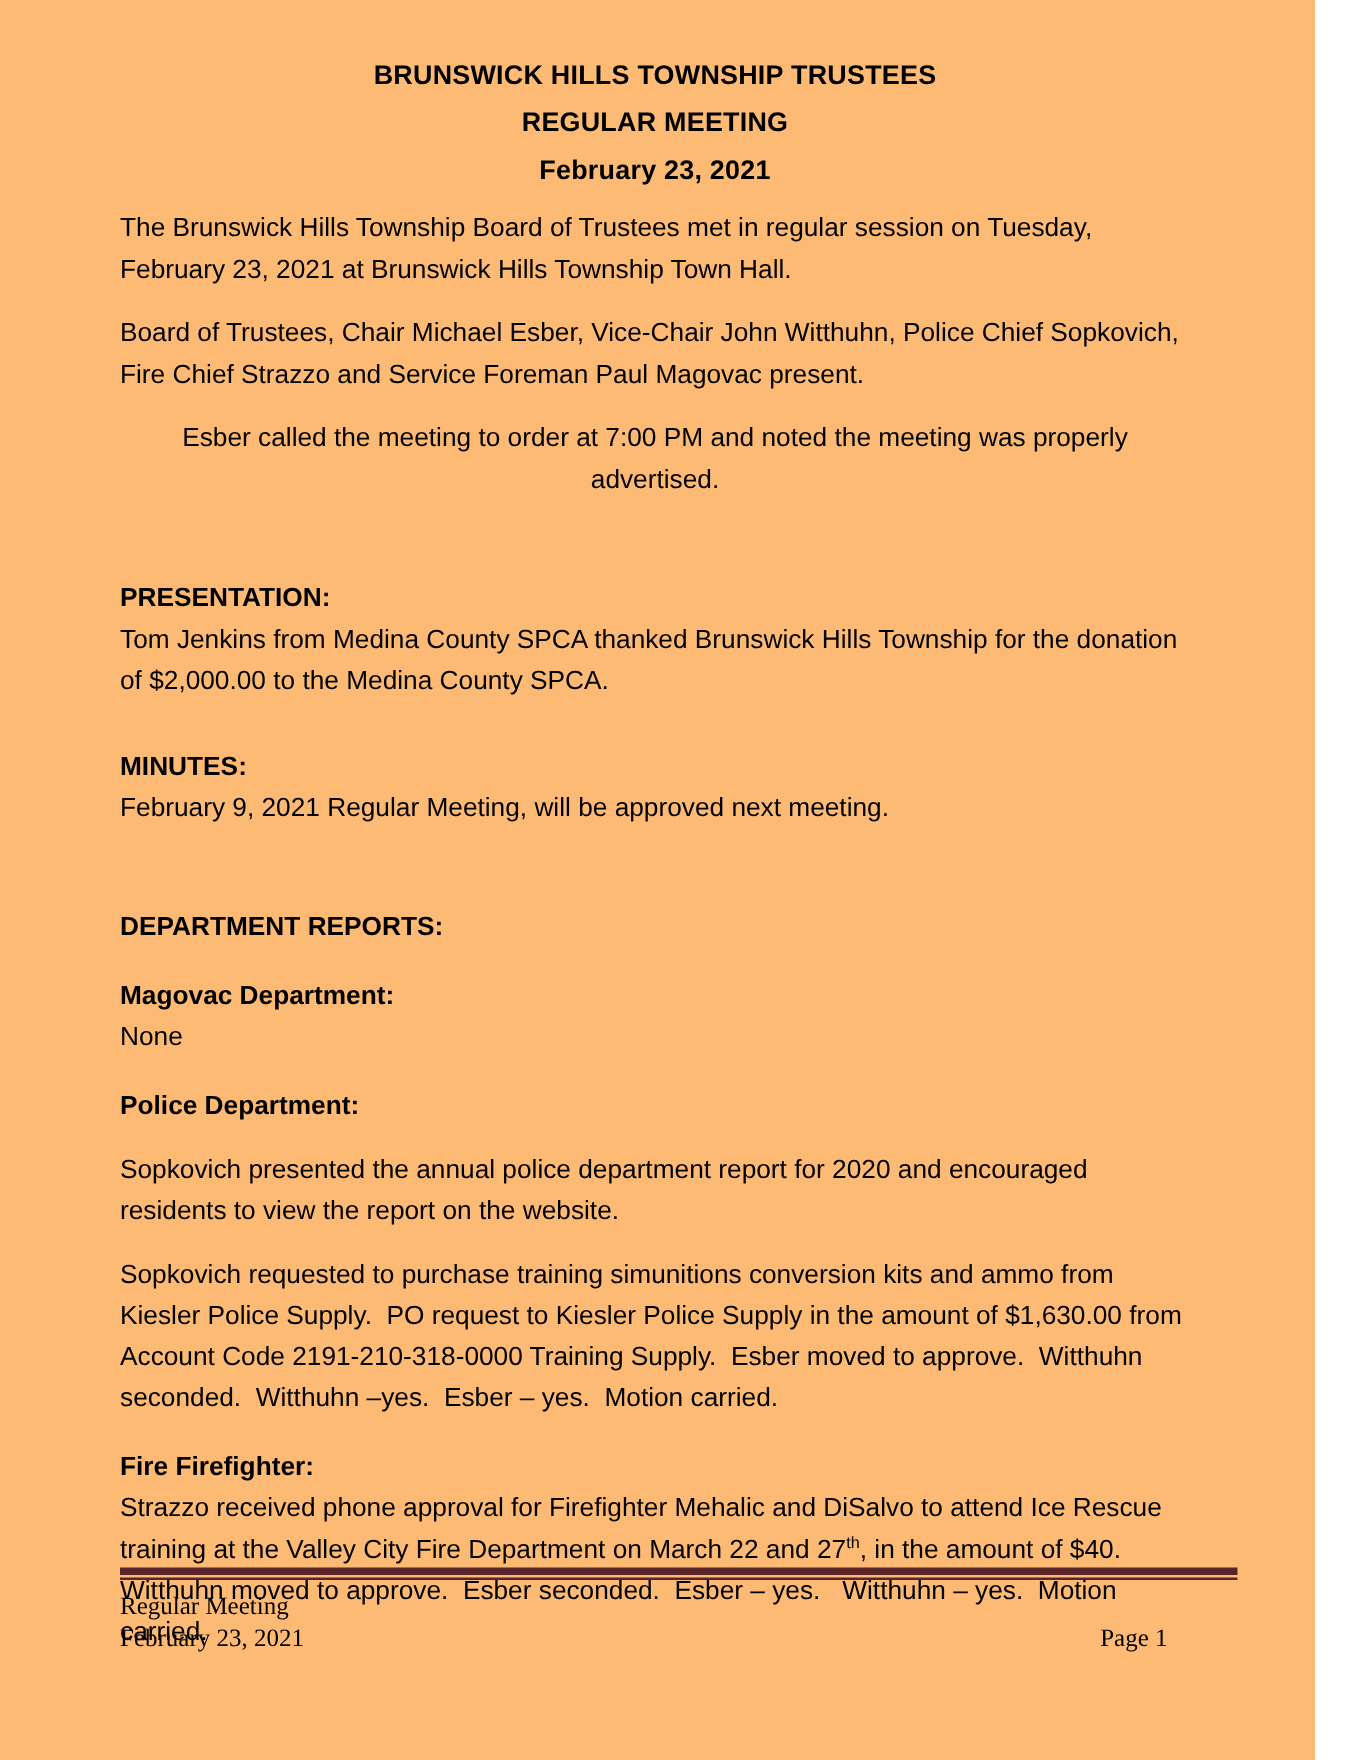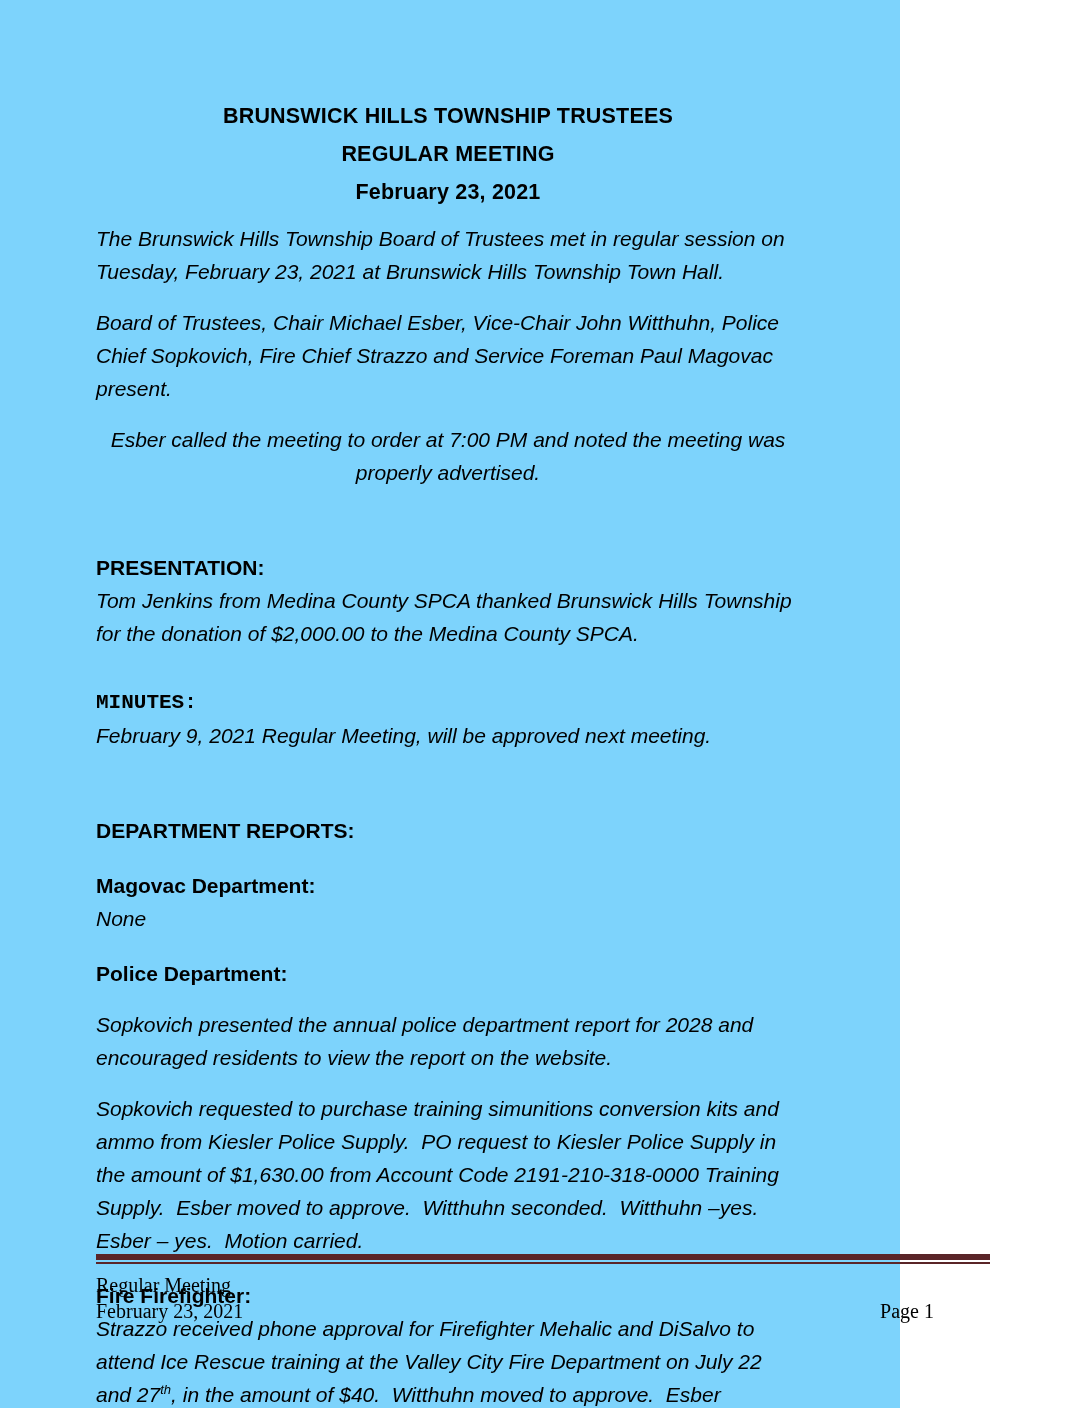--- a/index.html
+++ b/index.html
@@ -10,53 +10,52 @@
   body {
     width: 1088px;
     height: 1408px;
     position: relative;
     font-family: "Liberation Sans", sans-serif;
     color: #000000;
   }
   .page {
     position: absolute;
     top: 0; left: 0;
-    width: 900px;
+    width: 1052px;
     height: 1408px;
     box-sizing: border-box;
-    padding: 104px 100px 0 96px;
-    background: #7dd3fc;
+    padding: 48px 100px 0 96px;
+    background: #fdba74;
     overflow: hidden;
   }
   .doc-title {
     text-align: center;
     font-weight: bold;
     font-size: 21.5px;
     line-height: 24px;
     margin: 0 0 14px 0;
     letter-spacing: 0.2px;
     white-space: pre-wrap;
   }
   p.body-text {
     font-size: 21px;
     line-height: 33px;
     margin: 0 0 14px 0;
     white-space: pre-wrap;
-    font-style: italic;
   }
   .heading {
     font-weight: bold;
     font-size: 21px;
     line-height: 33px;
     margin: 0;
     white-space: pre-wrap;
   }
   .tight { margin-bottom: 0; }
   .gap-lg { margin-top: 62px; }
-  .gap-md { margin-top: 36px; font-family: Liberation Mono, monospace; }
+  .gap-md { margin-top: 36px; }
   .gap-sm { margin-top: 22px; }
   .link {
     color: #0070C0;
     text-decoration: none;
     cursor: pointer;
   }
   sup.ord {
     font-size: 0.62em;
     vertical-align: super;
     line-height: 0;
@@ -108,25 +107,25 @@
 
   <div class="heading gap-md">MINUTES:</div>
   <p class="body-text tight">February 9, 2021 Regular Meeting, will be approved next meeting.</p>
 
   <div class="heading gap-lg">DEPARTMENT REPORTS:</div>
 
   <div class="heading gap-sm">Magovac Department:</div>
   <p class="body-text">None</p>
 
   <div class="heading gap-sm">Police Department:</div>
-  <p class="body-text" style="margin-top:18px;">Sopkovich presented the annual police department report for 2028 and encouraged residents to view the report on the website.</p>
+  <p class="body-text" style="margin-top:18px;">Sopkovich presented the annual police department report for 2020 and encouraged residents to view the report on the website.</p>
   <p class="body-text" style="margin-top:18px;">Sopkovich requested to purchase training simunitions conversion kits and ammo from Kiesler Police Supply.  PO request to Kiesler Police Supply in the amount of $1,630.00 from Account Code 2191-210-318-0000 Training Supply.  Esber moved to approve.  Witthuhn seconded.  Witthuhn –yes.  Esber – yes.  Motion carried.</p>
 
   <div class="heading gap-sm">Fire Firefighter:</div>
-  <p class="body-text tight"><span>Strazzo received phone approval for Firefighter Mehalic and DiSalvo to attend Ice Rescue training at the Valley City Fire Department on July 22 and 27</span><sup class="ord">th</sup><span>, in the amount of $40.  Witthuhn moved to approve.  Esber seconded.  Esber – yes.   Witthuhn – yes.  Motion carried.</span></p>
+  <p class="body-text tight"><span>Strazzo received phone approval for Firefighter Mehalic and DiSalvo to attend Ice Rescue training at the Valley City Fire Department on March 22 and 27</span><sup class="ord">th</sup><span>, in the amount of $40.  Witthuhn moved to approve.  Esber seconded.  Esber – yes.   Witthuhn – yes.  Motion carried.</span></p>
 
 </div>
 
 <div class="footer">
   <div class="footer-rule-thick"></div>
   <div class="footer-rule-thin"></div>
   <div class="footer-text">
     <div>Regular Meeting</div>
     <div class="footer-row2">
       <span>February 23, 2021</span>

